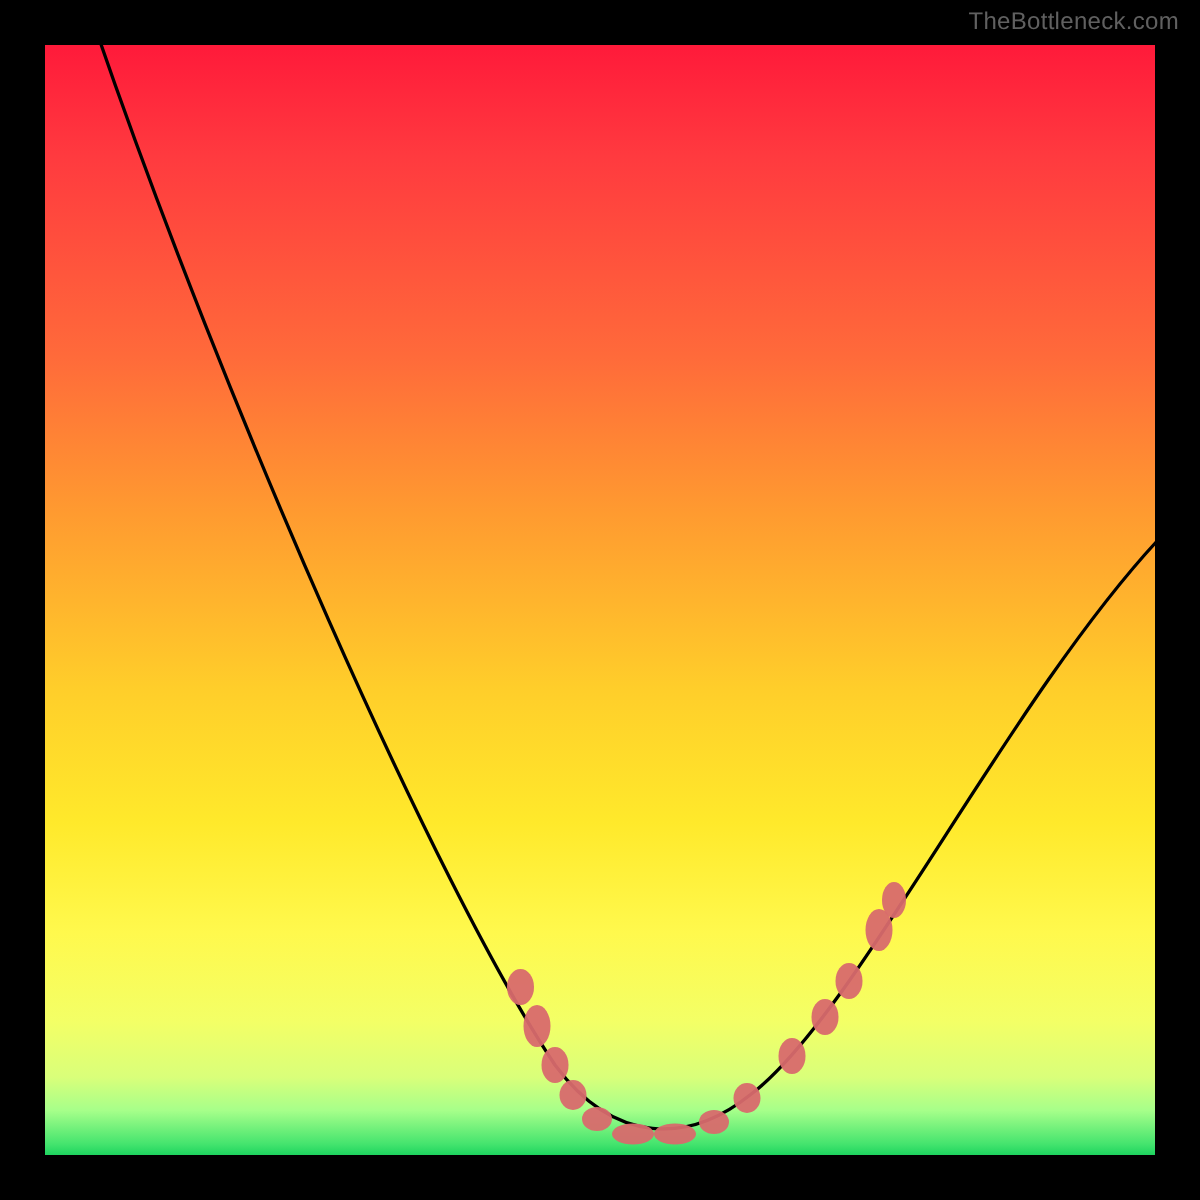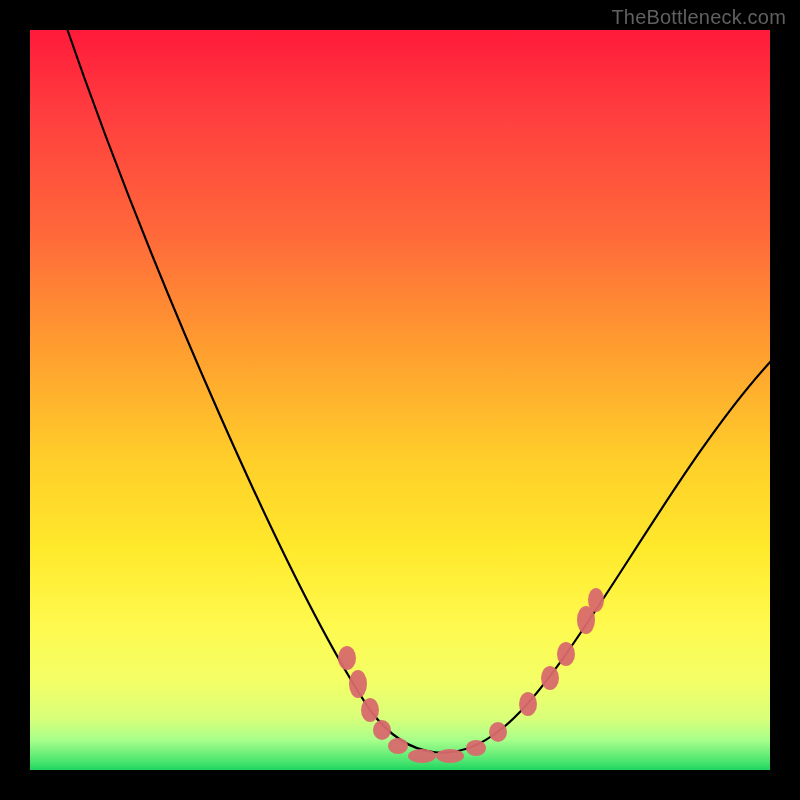--- a/index.html
+++ b/index.html
@@ -40,21 +40,21 @@
       #a6ff8a 96%,
       #45e46e 99%,
       #1ed45f 100%
     );
   }
   .watermark {
     position: absolute;
     top: 6px;
     right: 14px;
     color: #606060;
-    font-size: 20px;
+    font-size: 16px;
     font-weight: 500;
     letter-spacing: 0.2px;
     user-select: none;
   }
   svg.curve {
     position: absolute;
     left: 0;
     top: 0;
     width: 740px;
     height: 740px;

